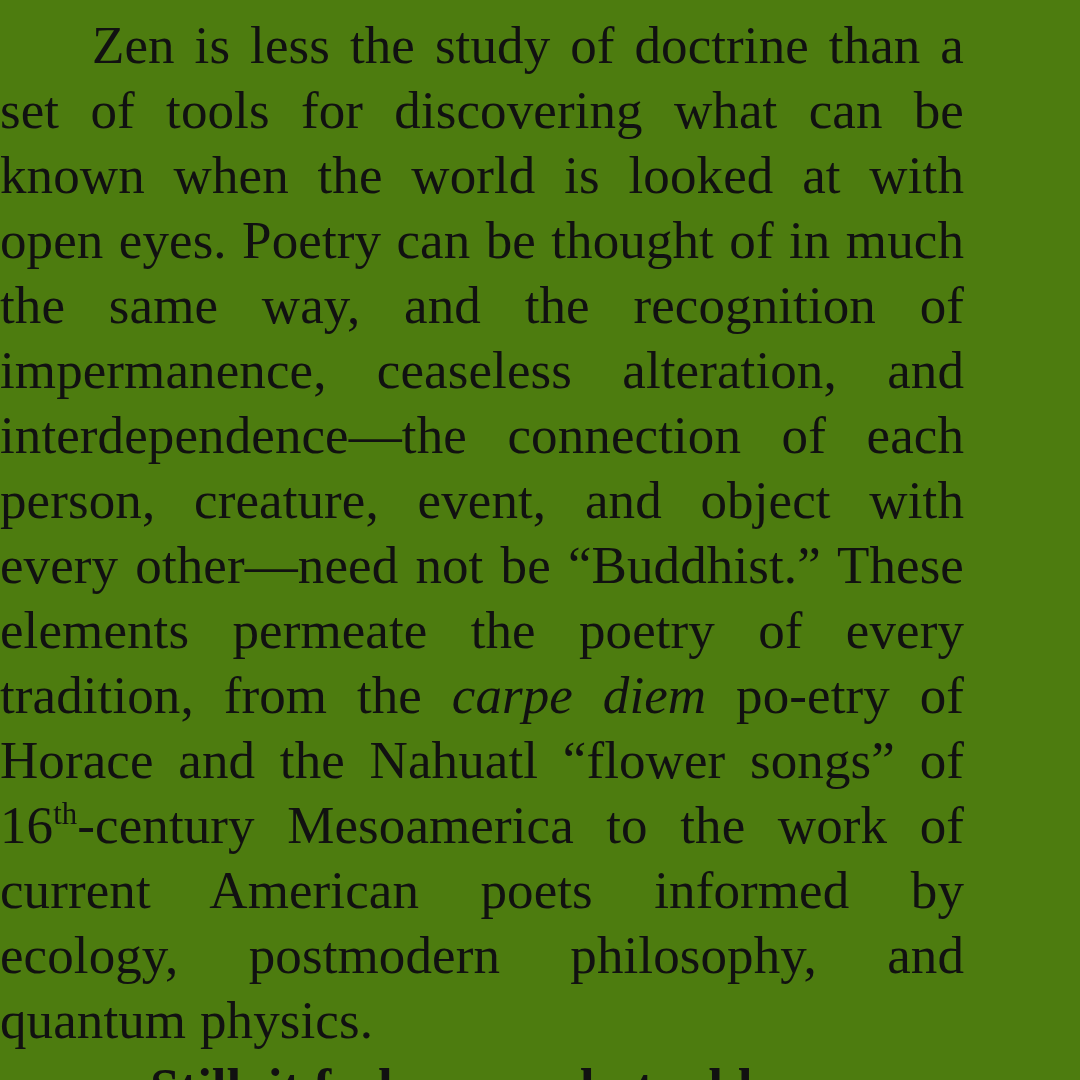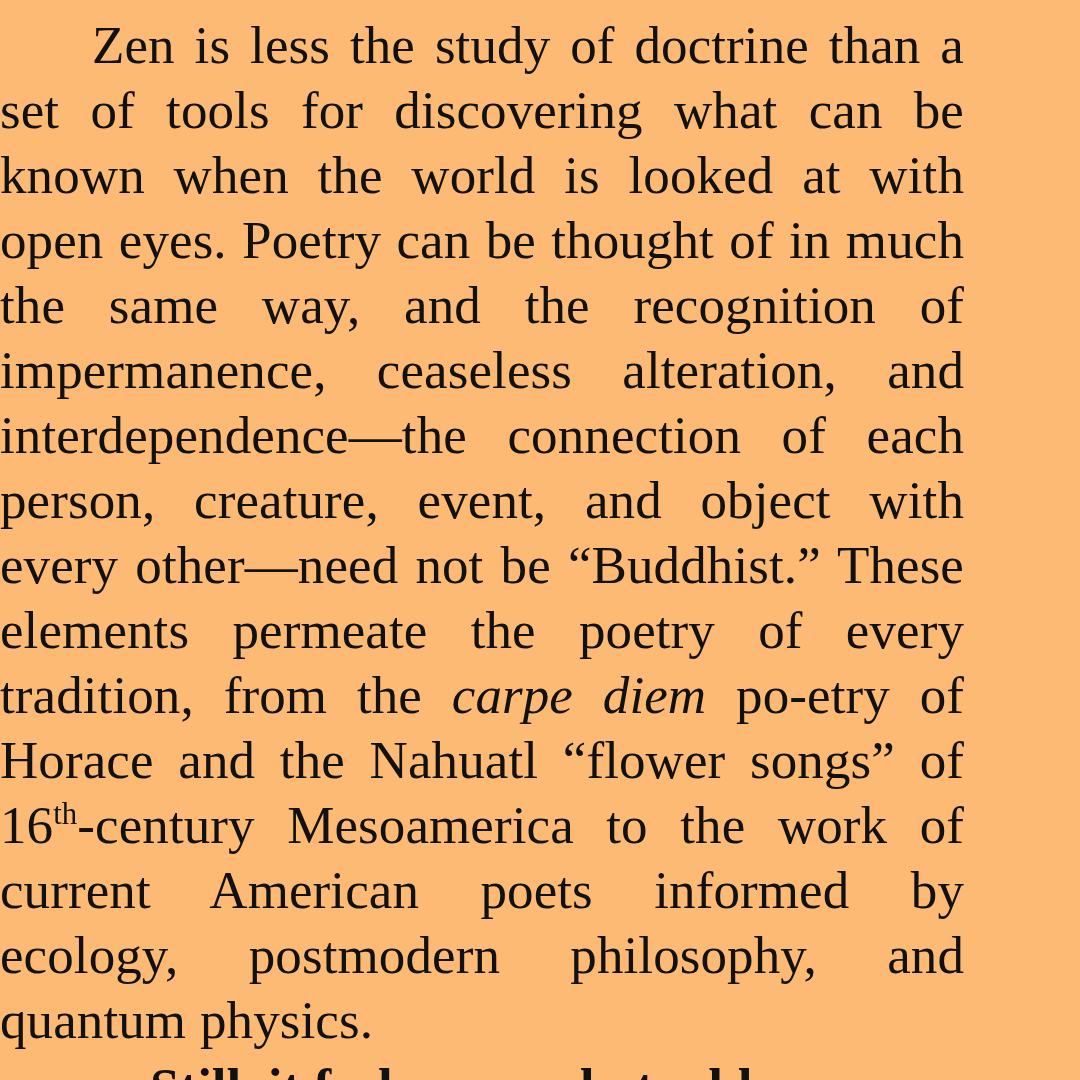--- a/index.html
+++ b/index.html
@@ -13,21 +13,21 @@
     overflow: hidden;
     font-family: "Liberation Serif", "DejaVu Serif", serif;
     color: #111111;
   }
   .page {
     position: relative;
     width: 1080px;
     height: 1080px;
     box-sizing: border-box;
     padding: 0 58px;
-    background: #fdba74;
+    background: #4d7c0f;
   }
   .text-column {
     position: relative;
     width: 964px;
     margin: 0;
   }
   .para {
     margin: 0;
     text-align: justify;
     text-justify: inter-word;

